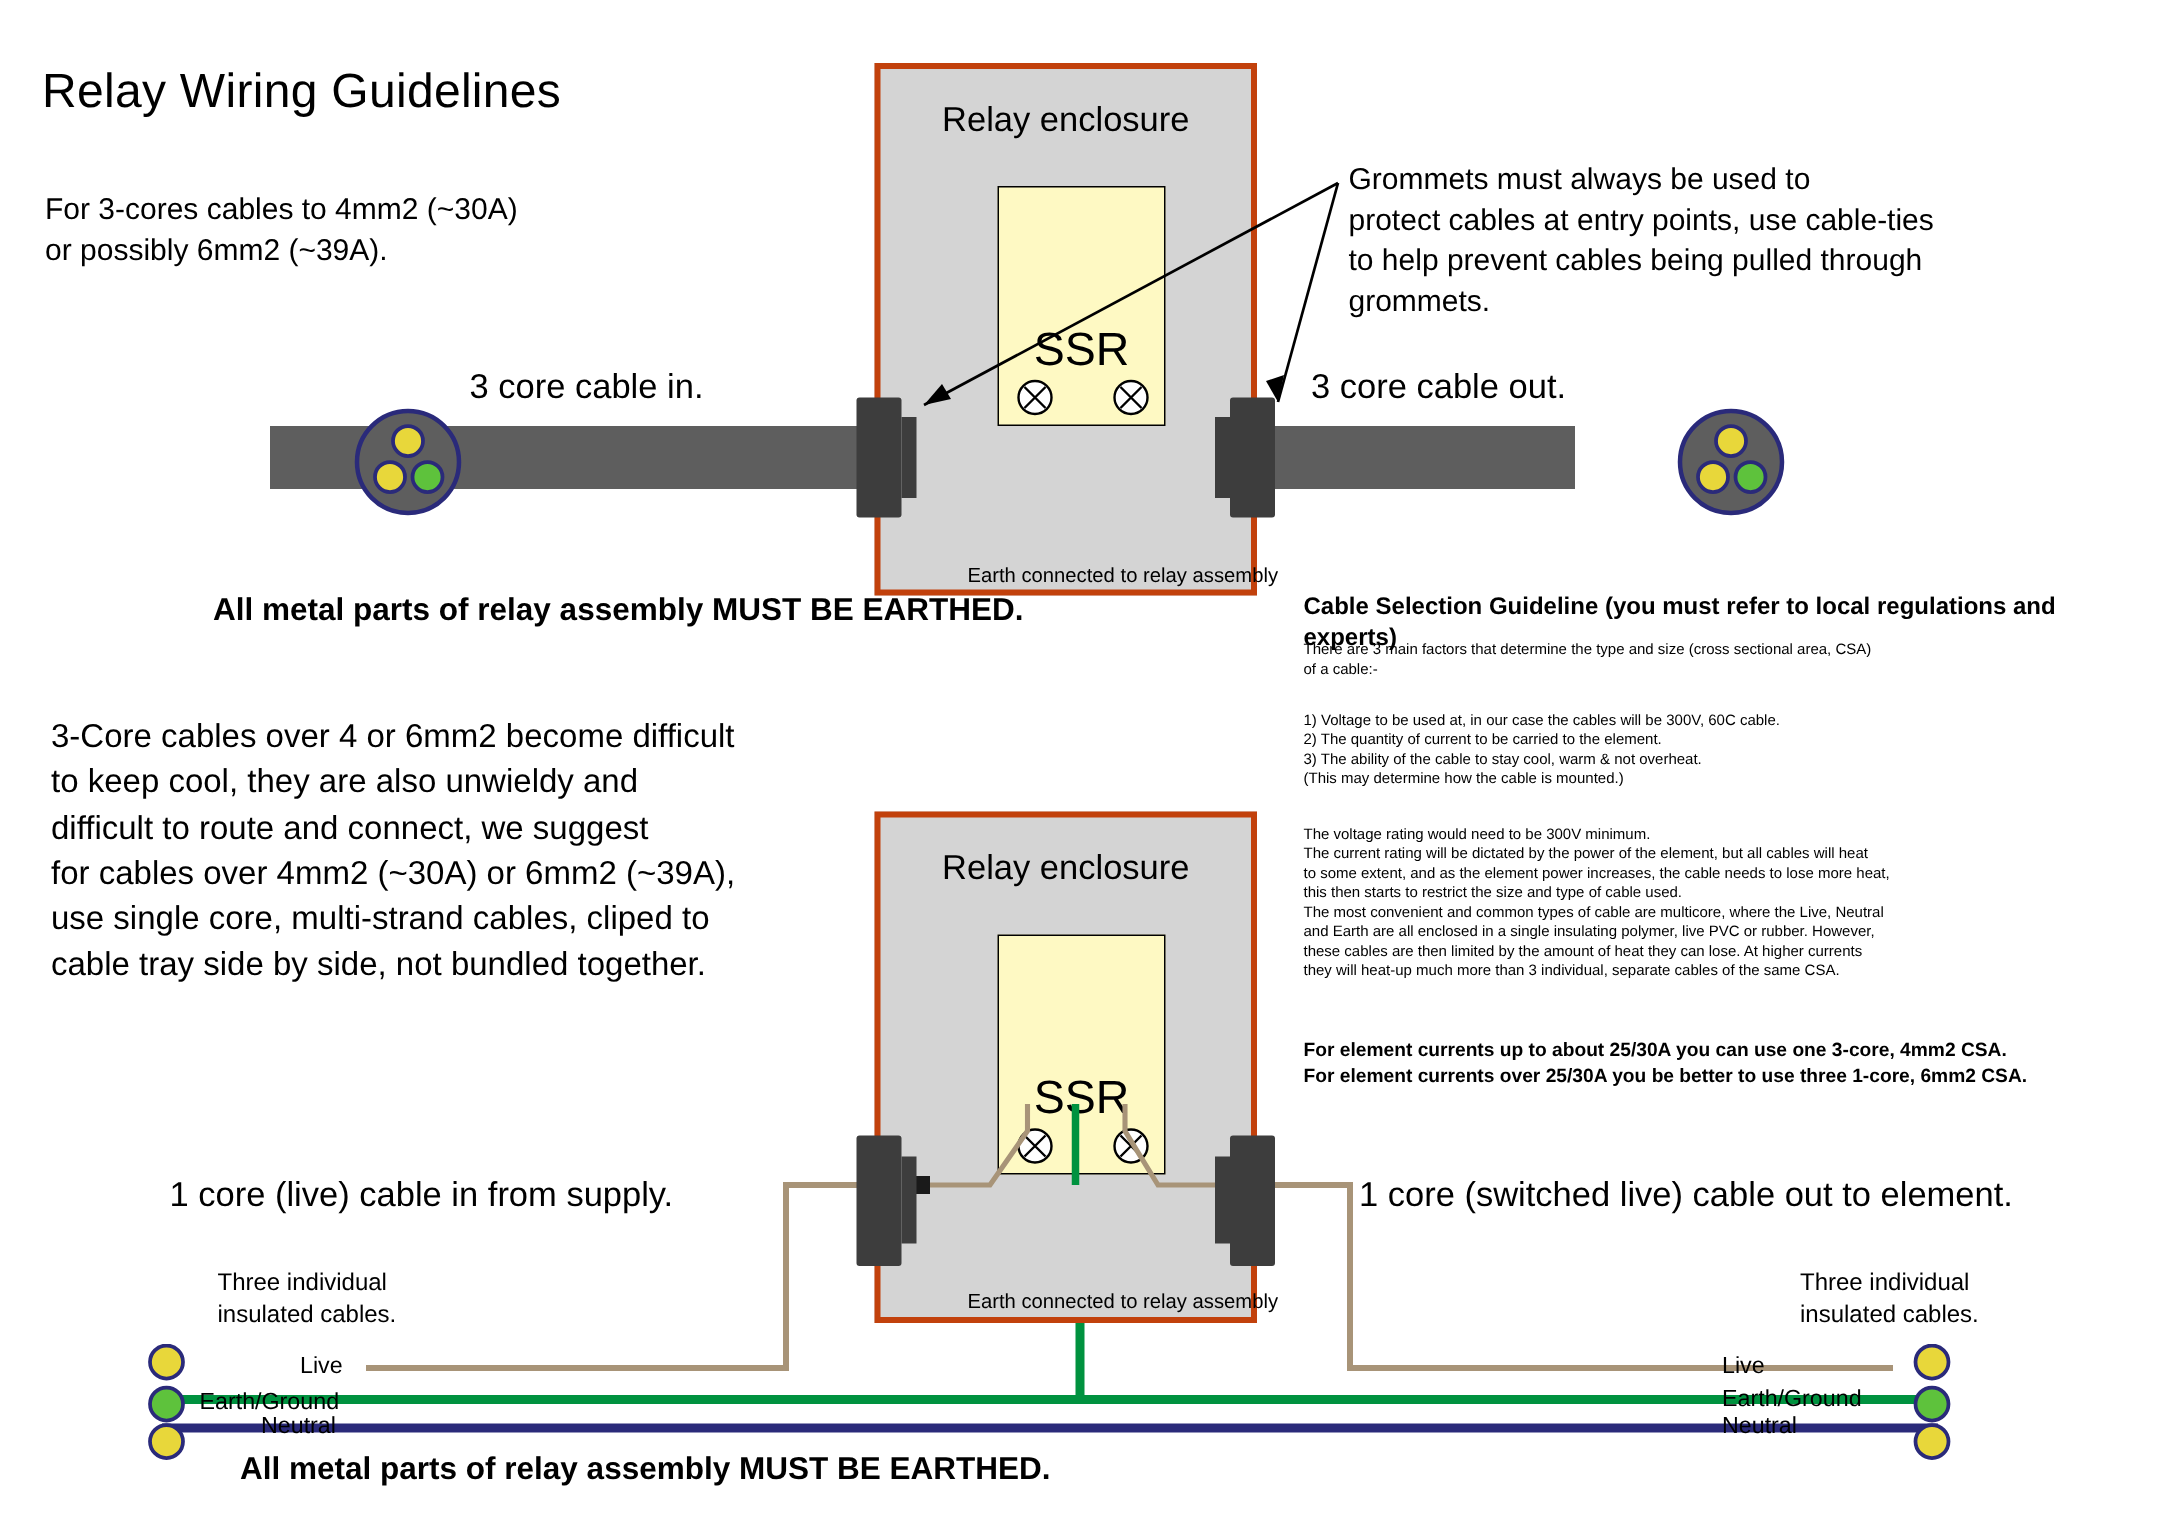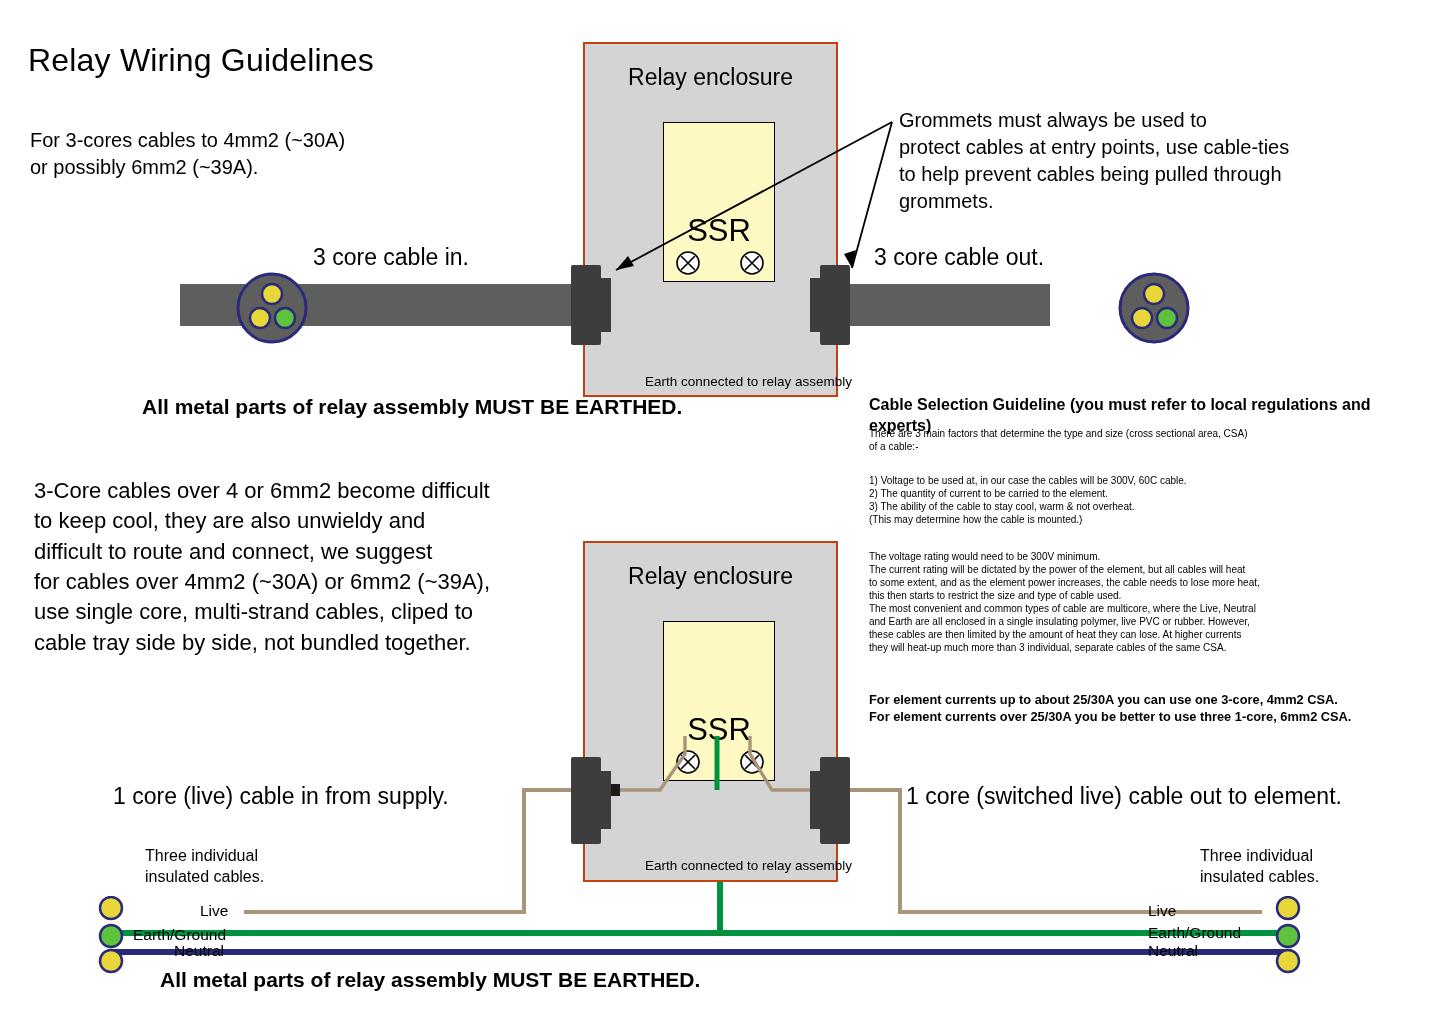--- a/index.html
+++ b/index.html
@@ -32,21 +32,21 @@
     font-size: 22px;
     line-height: 1.38;
     white-space: pre-line;
   }
   .bold-statement {
     font-size: 21px;
     font-weight: bold;
   }
   .enclosure {
     background: #d4d4d4;
-    border: 2px solid #c2410c;
+    border: 4px solid #c2410c;
     box-sizing: border-box;
   }
   .enclosure-label {
     font-size: 23px;
     text-align: center;
     width: 100%;
   }
   .ssr-box {
     background: #fef9c3;
     border: 1.5px solid #000000;

